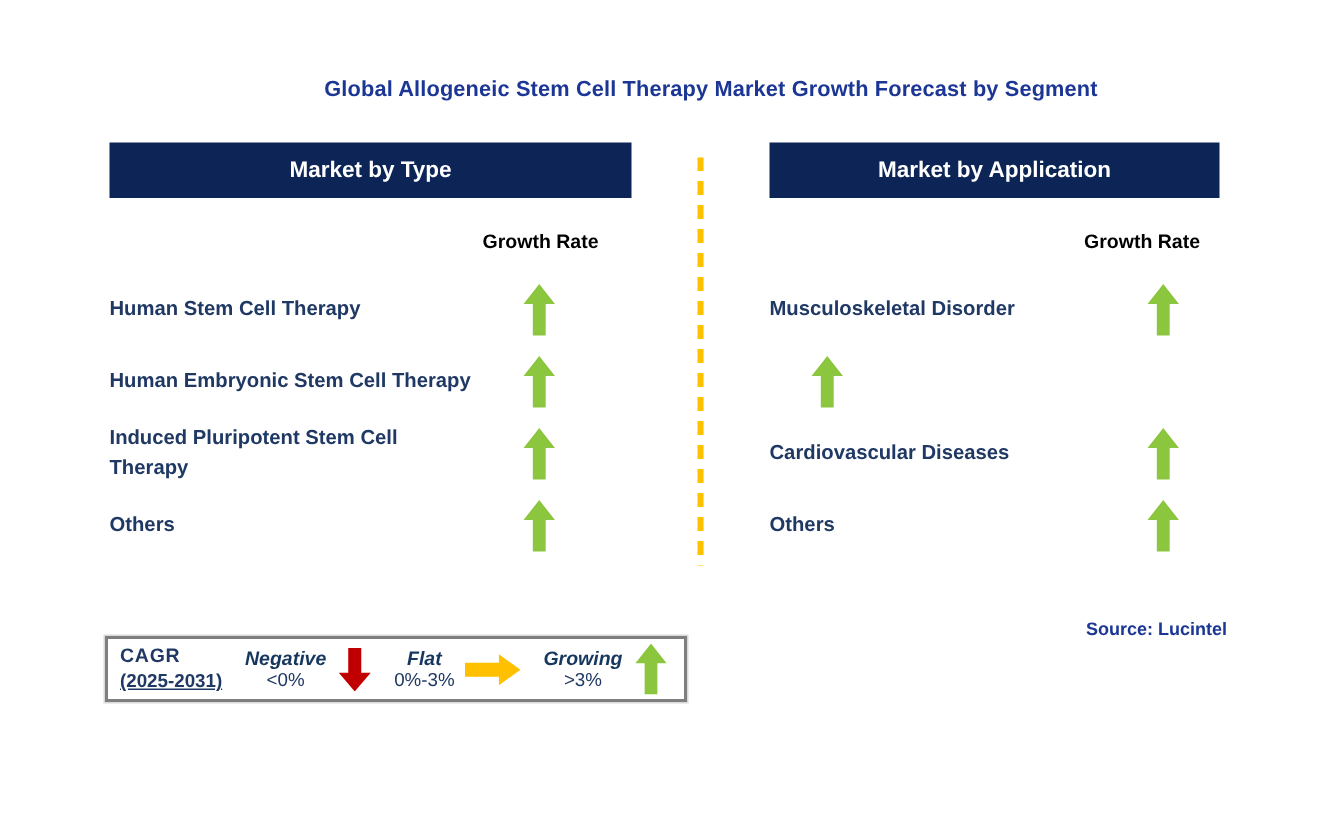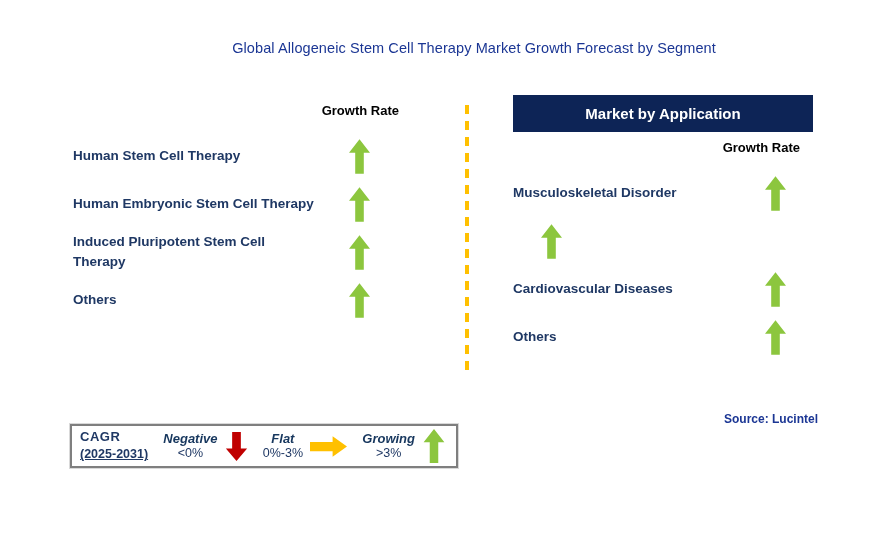--- a/index.html
+++ b/index.html
@@ -7,26 +7,26 @@
   body { font-family: "Liberation Sans", sans-serif; }
   .page {
     position: relative;
     width: 878px;
     height: 545px;
     background: #ffffff;
     overflow: hidden;
   }
   .title {
     position: absolute;
-    top: 40px;
+    top: 52px;
     left: 70px;
     right: 0;
     text-align: center;
     font-size: 14.5px;
-    font-weight: normal;
+    font-weight: bold;
     color: #1b3694;
     letter-spacing: 0.1px;
   }
   .content {
     position: absolute;
     top: 95px;
     left: 73px;
     display: flex;
   }
   .panel-left { width: 348px; }
@@ -45,21 +45,21 @@
     height: 37px;
     background: #0d2456;
     color: #ffffff;
     font-size: 15px;
     font-weight: bold;
     display: flex;
     align-items: center;
     justify-content: center;
   }
   .growth-rate {
-    margin-top: 8px;
+    margin-top: 21px;
     height: 20px;
     font-size: 13px;
     font-weight: bold;
     color: #000000;
     display: flex;
     justify-content: flex-end;
   }
   .panel-left .growth-rate { padding-right: 22px; }
   .panel-right .growth-rate { padding-right: 13px; }
   .rows { margin-top: 9px; }
@@ -119,20 +119,21 @@
 </head>
 <body>
 
 <div class="page">
 
   <div class="title">Global Allogeneic Stem Cell Therapy Market Growth Forecast by Segment</div>
 
   <div class="content">
 
     <div class="panel-left">
+      <div class="panel-header">Market by Type</div>
       <div class="growth-rate">Growth Rate</div>
       <div class="rows">
         <div class="row">
           <span class="item-label">Human Stem Cell Therapy</span>
           <span class="arrow-col">
             <svg width="21" height="35" viewBox="0 0 22 36">
                 <path d="M11 0 L22 14 L15.5 14 L15.5 36 L6.5 36 L6.5 14 L0 14 Z" fill="#8CC63E"></path>
               </svg>
           </span>
         </div>

